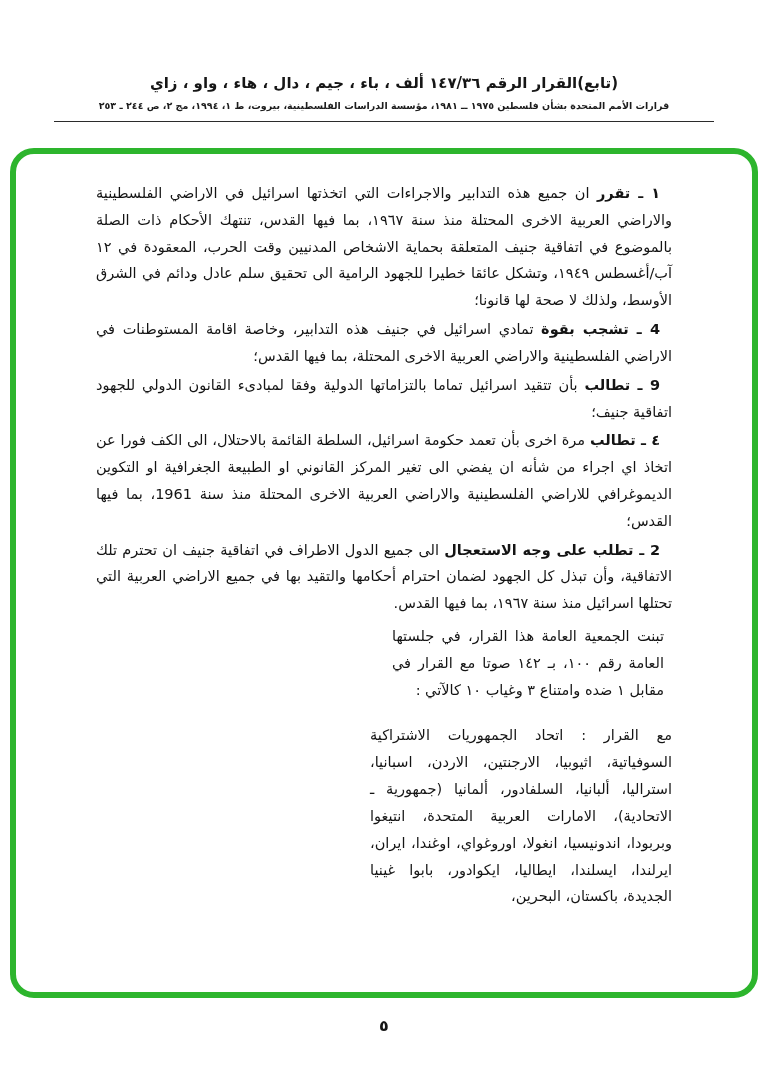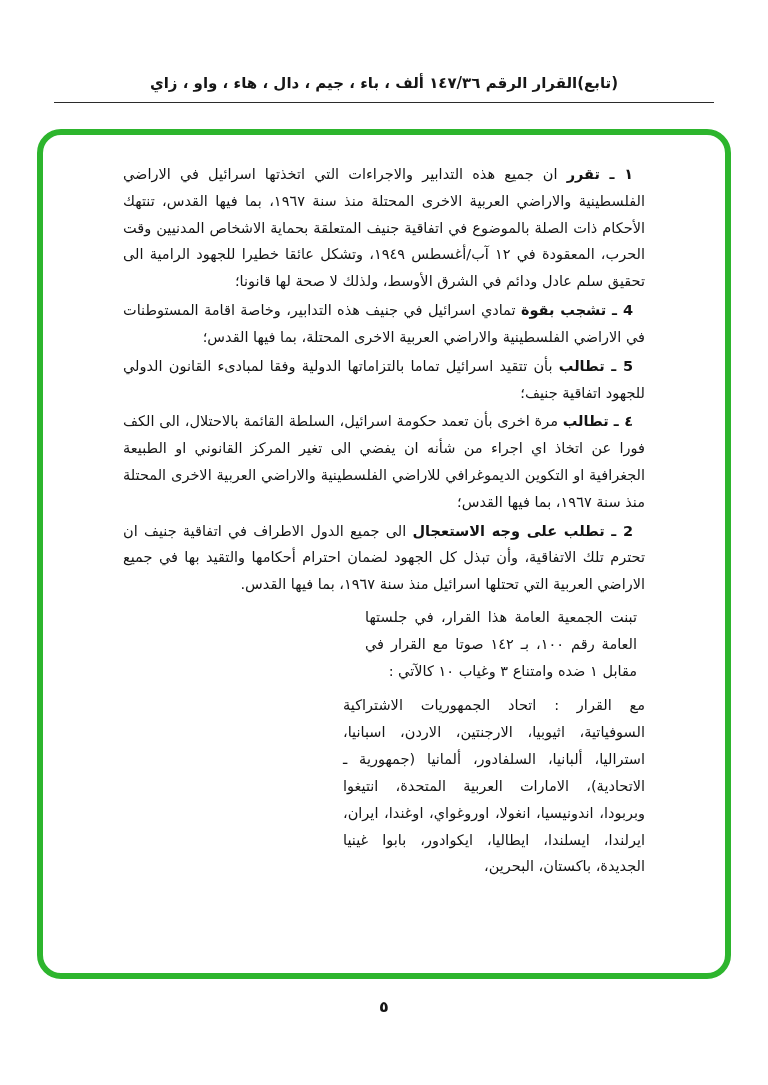--- a/index.html
+++ b/index.html
@@ -10,21 +10,21 @@
     color:#161616;
     position:relative;
     overflow:hidden;
   }
   .doc-header { direction:rtl; text-align:center; padding-top:74px; }
   .doc-title  { font-size:15px; font-weight:bold; letter-spacing:0.2px; }
   .doc-source { font-size:9.5px; font-weight:bold; margin-top:8px; color:#1c1c1c; }
   .header-rule { width:660px; border-top:1.6px solid #2b2b2b; margin:10px auto 0; }
 
   .frame {
-    width:694px; height:850px;
+    width:748px; height:850px;
     margin:26px auto 0;
     border:6px solid #2db52d;
     border-radius:24px;
     overflow:hidden;
     background:#ffffff;
   }
   .text-col {
     direction:rtl;
     text-align:justify;
     padding:26px 80px 0 80px;
@@ -35,50 +35,51 @@
   .para { text-indent:12px; margin:0 0 2px 0; }
   .para .lead { font-weight:bold; }
 
   .tally {
     width:272px;
     margin:6px 8px 0 auto;
     text-align:justify;
   }
   .for-block {
     width:302px;
-    margin:8px 0 0 auto;
+    margin:19px 0 0 auto;
     text-align:justify;
   }
   .page-number {
     text-align:center;
     font-size:16px;
     font-weight:bold;
     margin-top:18px;
   }
 </style>
 </head>
 <body>
 
 <div class="page">
 
   <header class="doc-header">
     <div class="doc-title">(تابع)القرار الرقم ١٤٧/٣٦ ألف ، باء ، جيم ، دال ، هاء ، واو ، زاي</div>
+    <div class="doc-source">قرارات الأمم المتحدة بشأن فلسطين ١٩٧٥ ــ ١٩٨١، مؤسسة الدراسات الفلسطينية، بيروت، ط ١، ١٩٩٤، مج ٢، ص ٢٤٤ ـ ٢٥٣</div>
     <div class="header-rule"></div>
   </header>
 
   <div class="frame" style="border-color: rgb(45, 181, 45);">
     <div class="text-col">
 
       <p class="para"><b class="lead">١ ـ تقرر</b><span> ان جميع هذه التدابير والاجراءات التي اتخذتها اسرائيل في الاراضي الفلسطينية والاراضي العربية الاخرى المحتلة منذ سنة ١٩٦٧، بما فيها القدس، تنتهك الأحكام ذات الصلة بالموضوع في اتفاقية جنيف المتعلقة بحماية الاشخاص المدنيين وقت الحرب، المعقودة في ١٢ آب/أغسطس ١٩٤٩، وتشكل عائقا خطيرا للجهود الرامية الى تحقيق سلم عادل ودائم في الشرق الأوسط، ولذلك لا صحة لها قانونا؛</span></p>
 
       <p class="para"><b class="lead">4 ـ تشجب بقوة</b><span> تمادي اسرائيل في جنيف هذه التدابير، وخاصة اقامة المستوطنات في الاراضي الفلسطينية والاراضي العربية الاخرى المحتلة، بما فيها القدس؛</span></p>
 
-      <p class="para"><b class="lead">5 ـ تطالب</b><span> بأن تتقيد اسرائيل تماما بالتزاماتها الدولية وفقا لمبادىء القانون الدولي للجهود اتفاقية جنيف؛</span></p>
+      <p class="para"><b class="lead">9 ـ تطالب</b><span> بأن تتقيد اسرائيل تماما بالتزاماتها الدولية وفقا لمبادىء القانون الدولي للجهود اتفاقية جنيف؛</span></p>
 
-      <p class="para"><b class="lead">٤ ـ تطالب</b><span> مرة اخرى بأن تعمد حكومة اسرائيل، السلطة القائمة بالاحتلال، الى الكف فورا عن اتخاذ اي اجراء من شأنه ان يفضي الى تغير المركز القانوني او الطبيعة الجغرافية او التكوين الديموغرافي للاراضي الفلسطينية والاراضي العربية الاخرى المحتلة منذ سنة ١٩٦٧، بما فيها القدس؛</span></p>
+      <p class="para"><b class="lead">٤ ـ تطالب</b><span> مرة اخرى بأن تعمد حكومة اسرائيل، السلطة القائمة بالاحتلال، الى الكف فورا عن اتخاذ اي اجراء من شأنه ان يفضي الى تغير المركز القانوني او الطبيعة الجغرافية او التكوين الديموغرافي للاراضي الفلسطينية والاراضي العربية الاخرى المحتلة منذ سنة 1961، بما فيها القدس؛</span></p>
 
       <p class="para"><b class="lead">2 ـ تطلب على وجه الاستعجال</b><span> الى جميع الدول الاطراف في اتفاقية جنيف ان تحترم تلك الاتفاقية، وأن تبذل كل الجهود لضمان احترام أحكامها والتقيد بها في جميع الاراضي العربية التي تحتلها اسرائيل منذ سنة ١٩٦٧، بما فيها القدس.</span></p>
 
       <div class="tally">تبنت الجمعية العامة هذا القرار، في جلستها العامة رقم ١٠٠، بـ ١٤٢ صوتا مع القرار في مقابل ١ ضده وامتناع ٣ وغياب ١٠ كالآتي :</div>
 
       <div class="for-block"><span>مع القرار : </span><span>اتحاد الجمهوريات الاشتراكية السوفياتية، اثيوبيا، الارجنتين، الاردن، اسبانيا، استراليا، ألبانيا، السلفادور، ألمانيا (جمهورية ـ الاتحادية)، الامارات العربية المتحدة، انتيغوا وبربودا، اندونيسيا، انغولا، اوروغواي، اوغندا، ايران، ايرلندا، ايسلندا، ايطاليا، ايكوادور، بابوا غينيا الجديدة، باكستان، البحرين،</span></div>
 
     </div>
   </div>
 

